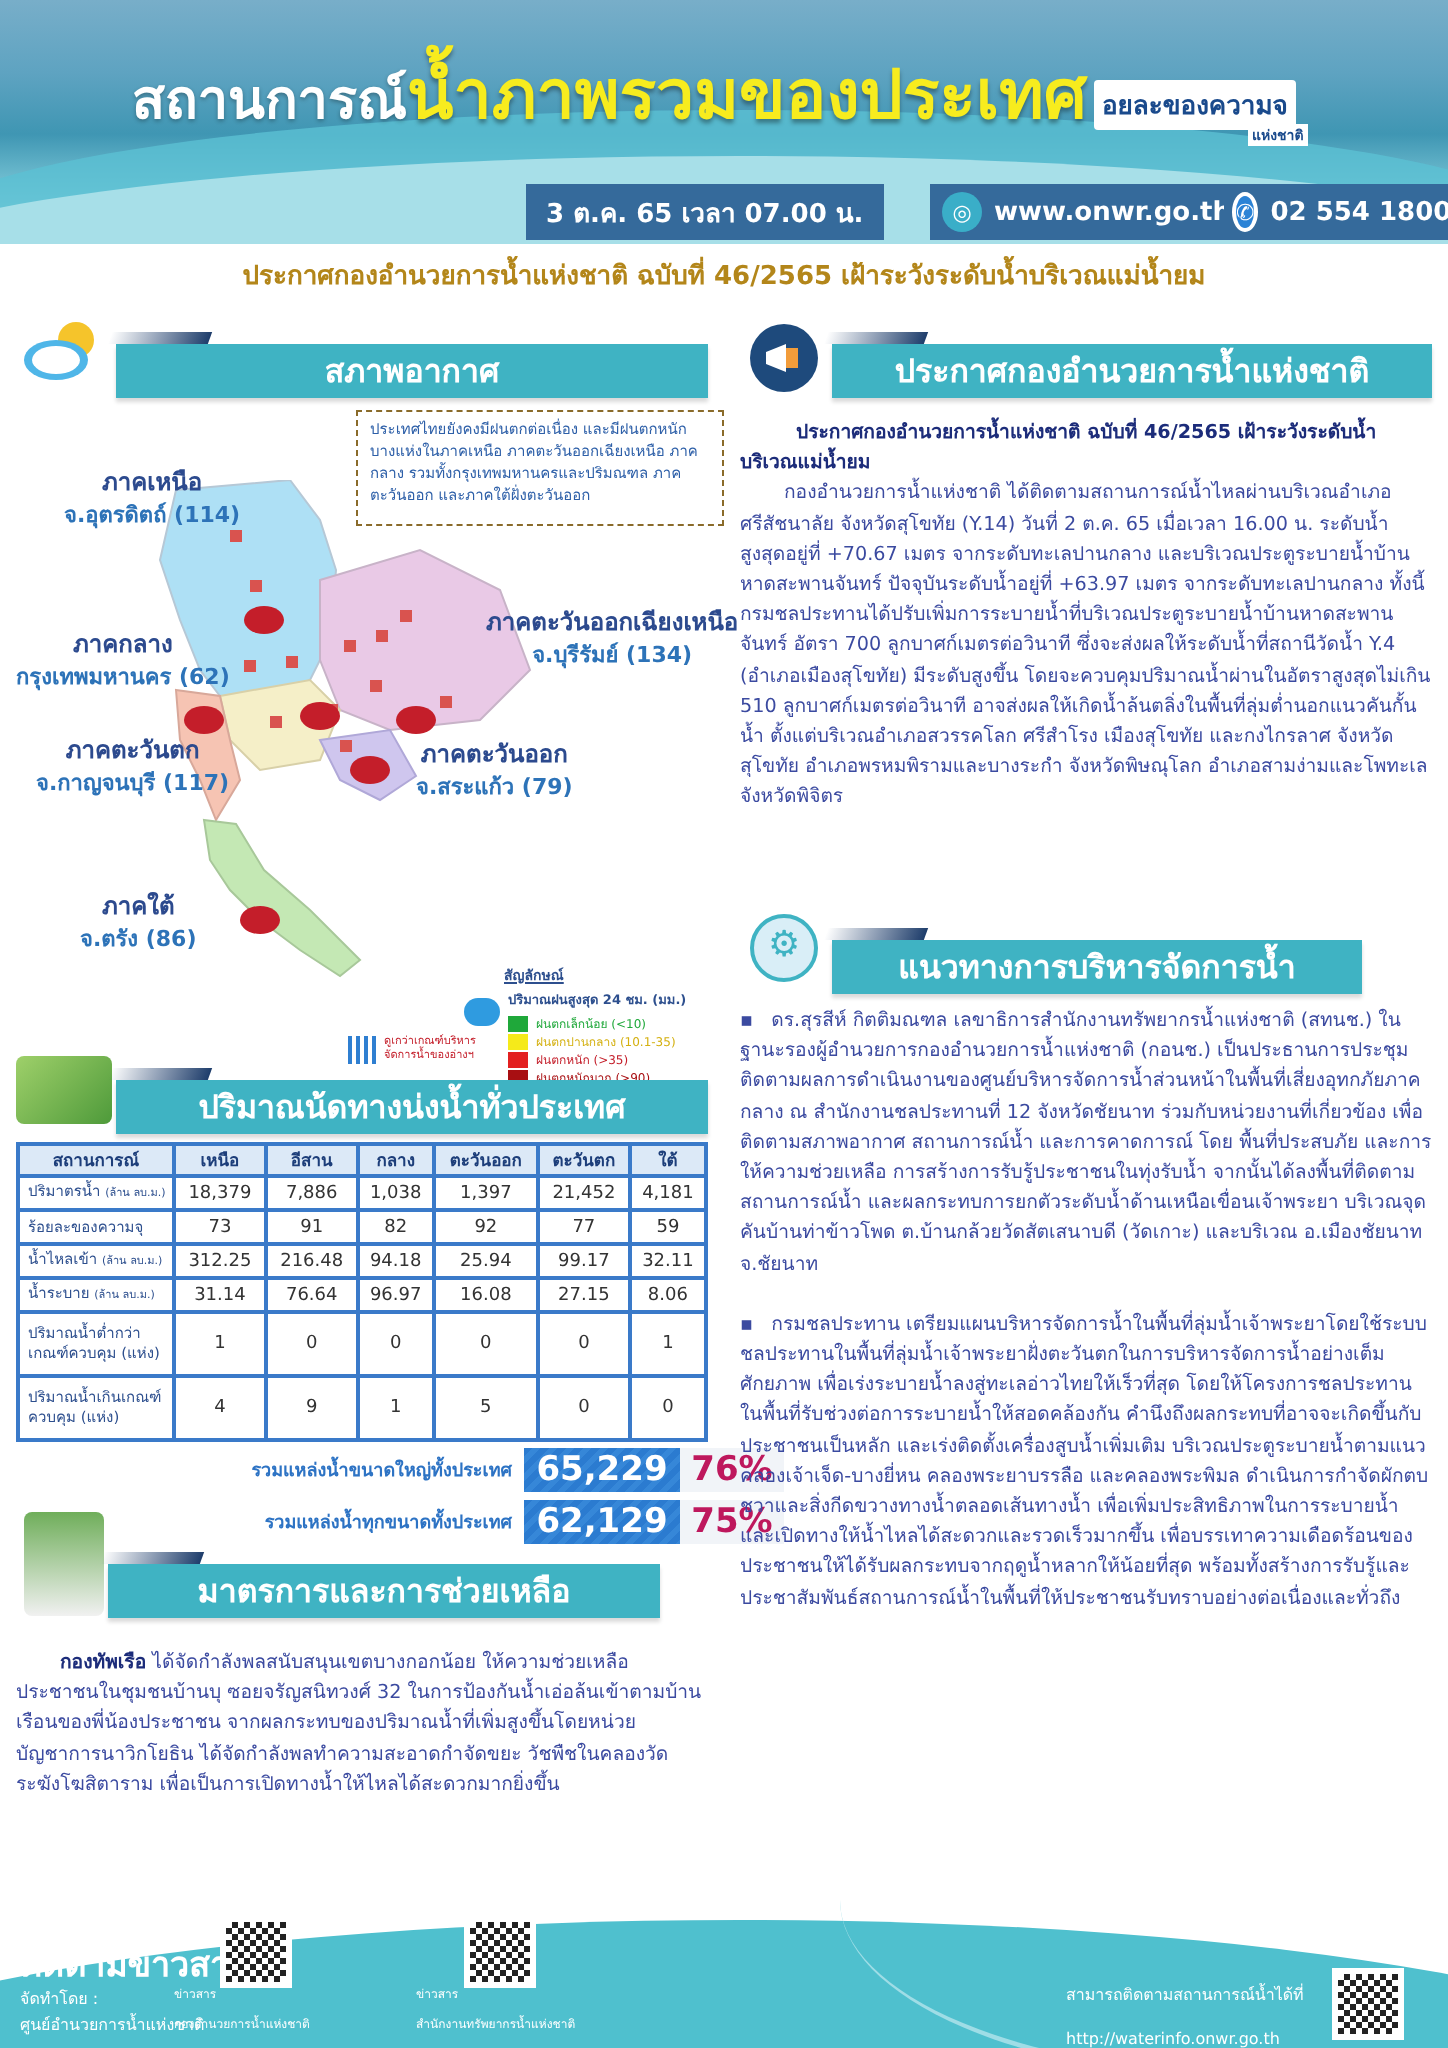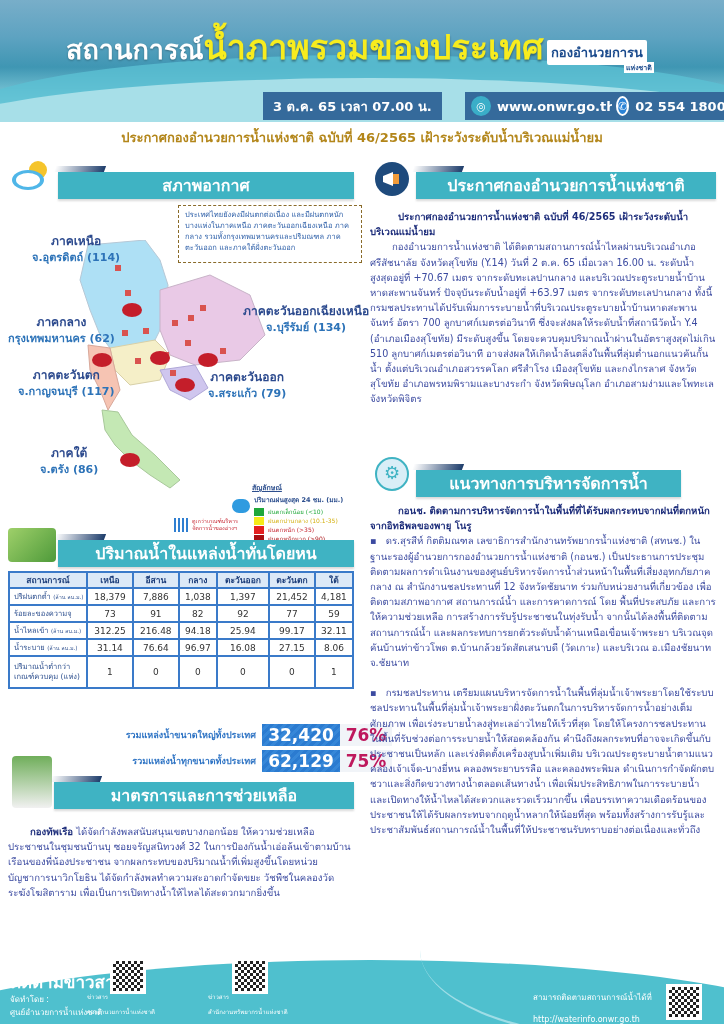--- a/index.html
+++ b/index.html
@@ -48,21 +48,21 @@
 </head>
 <body>
 
 <div class="header">
   <div class="wave1"></div>
   <div class="wave2"></div>
   <div class="title-wrap">
     <span class="title-a">สถานการณ์</span>
     <span class="title-b">น้ำภาพรวมของประเทศ</span>
   </div>
-  <span class="org-logo-text">กองอำนวยการน</span>
+  <span class="org-logo-text">อยละของความจ</span>
   <span class="org-logo-sub">แห่งชาติ</span>
   <div class="pill" style="left:263px;">
     <span>3 ต.ค. 65  เวลา 07.00 น.</span>
   </div>
   <div class="pill" style="left:465px;padding-left:6px;">
     <span class="ico" style="background:#3aaec8;color:#fff;">◎</span>
     <span>www.onwr.go.th</span>
   </div>
   <div class="pill" style="left:612px;padding-left:4px;width:112px;">
     <span class="ico" style="background:#2b83d6;color:#fff;border:2px solid #fff;">✆</span>
@@ -168,38 +168,38 @@
     </div>
   </div>
 </div>
 <div style="position:absolute;left:174px;top:518px;display:flex;align-items:center;">
   <span style="width:14px;height:14px;background:repeating-linear-gradient(90deg,#2f7fd1 0 2px,#fff 2px 4px);margin-right:4px;"></span>
   <span style="font-size:5.5px;color:#c41e2a;width:52px;line-height:1.3;">ดูเกว่าเกณฑ์บริหารจัดการน้ำของอ่างฯ</span>
 </div>
 
 <div class="sec-icon" style="left:8px;top:528px;width:48px;height:34px;border-radius:4px;background:linear-gradient(135deg,#9fd06a,#4e9a3a);"></div>
 <div class="sec-bar" style="left:58px;top:540px;width:296px;">
-  <span>ปริมาณน้ำในแหล่งน้ำทั่นโดยหน</span>
+  <span>ปริมาณน้ดทางน่งน้ำทั่วประเทศ</span>
 </div>
 
 <table class="res">
   <thead>
     <tr>
       <th style="width:78px">สถานการณ์</th>
       <th>เหนือ</th>
       <th>อีสาน</th>
       <th>กลาง</th>
       <th>ตะวันออก</th>
       <th>ตะวันตก</th>
       <th>ใต้</th>
     </tr>
   </thead>
   <tbody>
     <tr>
-      <td class="lbl"><span>ปริฝนตกต้ำ</span> <span style="font-size:5.5px">(ล้าน ลบ.ม.)</span></td>
+      <td class="lbl"><span>ปริมาตรน้ำ</span> <span style="font-size:5.5px">(ล้าน ลบ.ม.)</span></td>
       <td>18,379</td>
       <td>7,886</td>
       <td>1,038</td>
       <td>1,397</td>
       <td>21,452</td>
       <td>4,181</td>
     </tr>
     <tr>
       <td class="lbl"><span>ร้อยละของความจุ</span></td>
       <td>73</td>
@@ -229,36 +229,45 @@
     </tr>
     <tr class="tall">
       <td class="lbl"><span>ปริมาณน้ำต่ำกว่าเกณฑ์ควบคุม (แห่ง)</span></td>
       <td>1</td>
       <td>0</td>
       <td>0</td>
       <td>0</td>
       <td>0</td>
       <td>1</td>
     </tr>
+    <tr class="tall">
+      <td class="lbl"><span>ปริมาณน้ำเกินเกณฑ์ควบคุม (แห่ง)</span></td>
+      <td>4</td>
+      <td>9</td>
+      <td>1</td>
+      <td>5</td>
+      <td>0</td>
+      <td>0</td>
+    </tr>
   </tbody>
 </table>
 
 <div class="tot-row" style="top:724px;">
   <span class="tot-lbl">รวมแหล่งน้ำขนาดใหญ่ทั้งประเทศ</span>
-  <span class="tot-num">32,420</span>
+  <span class="tot-num">65,229</span>
   <span class="tot-pct">76%</span>
 </div>
 <div class="tot-row" style="top:750px;">
   <span class="tot-lbl">รวมแหล่งน้ำทุกขนาดทั้งประเทศ</span>
   <span class="tot-num">62,129</span>
   <span class="tot-pct">75%</span>
 </div>
 
 <div class="sec-icon" style="left:12px;top:756px;width:40px;height:52px;border-radius:4px;background:linear-gradient(180deg,#6fae5a,#f1f1f1);"></div>
-<div class="sec-bar" style="left:54px;top:782px;width:300px;">
+<div class="sec-bar" style="left:54px;top:782px;width:276px;">
   <span>มาตรการและการช่วยเหลือ</span>
 </div>
 <div class="para" style="left:8px;top:824px;width:346px;text-indent:22px;">
   <b>กองทัพเรือ</b><span> ได้จัดกำลังพลสนับสนุนเขตบางกอกน้อย ให้ความช่วยเหลือ ประชาชนในชุมชนบ้านบุ ซอยจรัญสนิทวงศ์ 32 ในการป้องกันน้ำเอ่อล้นเข้าตามบ้านเรือนของพี่น้องประชาชน จากผลกระทบของปริมาณน้ำที่เพิ่มสูงขึ้นโดยหน่วยบัญชาการนาวิกโยธิน ได้จัดกำลังพลทำความสะอาดกำจัดขยะ วัชพืชในคลองวัดระฆังโฆสิตาราม เพื่อเป็นการเปิดทางน้ำให้ไหลได้สะดวกมากยิ่งขึ้น</span>
 </div>
 
 <div class="sec-icon" style="left:375px;top:162px;width:34px;height:34px;background:#1e4a7c;">
   <svg width="34" height="34" viewBox="0 0 34 34">
       <path d="M8 14 L18 10 L18 24 L8 20 Z" fill="#fff"></path>
       <rect x="18" y="12" width="6" height="10" fill="#f29c3a"></rect>
@@ -272,21 +281,20 @@
   <div style="text-indent:22px;">กองอำนวยการน้ำแห่งชาติ ได้ติดตามสถานการณ์น้ำไหลผ่านบริเวณอำเภอศรีสัชนาลัย จังหวัดสุโขทัย (Y.14) วันที่ 2 ต.ค. 65 เมื่อเวลา 16.00 น. ระดับน้ำสูงสุดอยู่ที่ +70.67 เมตร จากระดับทะเลปานกลาง และบริเวณประตูระบายน้ำบ้านหาดสะพานจันทร์ ปัจจุบันระดับน้ำอยู่ที่ +63.97 เมตร จากระดับทะเลปานกลาง ทั้งนี้ กรมชลประทานได้ปรับเพิ่มการระบายน้ำที่บริเวณประตูระบายน้ำบ้านหาดสะพานจันทร์ อัตรา 700 ลูกบาศก์เมตรต่อวินาที ซึ่งจะส่งผลให้ระดับน้ำที่สถานีวัดน้ำ Y.4 (อำเภอเมืองสุโขทัย) มีระดับสูงขึ้น โดยจะควบคุมปริมาณน้ำผ่านในอัตราสูงสุดไม่เกิน 510 ลูกบาศก์เมตรต่อวินาที อาจส่งผลให้เกิดน้ำล้นตลิ่งในพื้นที่ลุ่มต่ำนอกแนวคันกั้นน้ำ ตั้งแต่บริเวณอำเภอสวรรคโลก ศรีสำโรง เมืองสุโขทัย และกงไกรลาศ จังหวัดสุโขทัย อำเภอพรหมพิรามและบางระกำ จังหวัดพิษณุโลก อำเภอสามง่ามและโพทะเล จังหวัดพิจิตร</div>
 </div>
 
 <div class="sec-icon" style="left:375px;top:457px;width:34px;height:34px;background:#d9eef7;border:2px solid #3fb3c3;">
   <span style="position:absolute;left:7px;top:3px;font-size:18px;color:#3fb3c3;">⚙</span>
 </div>
 <div class="sec-bar" style="left:416px;top:470px;width:265px;">
   <span>แนวทางการบริหารจัดการน้ำ</span>
 </div>
 <div class="para" style="left:370px;top:503px;width:346px;">
-  <div style="font-weight:bold;color:#1c2c7a;text-indent:28px;">กอนช. ติดตามการบริหารจัดการน้ำในพื้นที่ที่ได้รับผลกระทบจากฝนที่ตกหนักจากอิทธิพลของพายุ โนรู</div>
   <div style="margin-top:0;">▪&nbsp;&nbsp;&nbsp;<span>ดร.สุรสีห์ กิตติมณฑล เลขาธิการสำนักงานทรัพยากรน้ำแห่งชาติ (สทนช.) ในฐานะรองผู้อำนวยการกองอำนวยการน้ำแห่งชาติ (กอนช.) เป็นประธานการประชุมติดตามผลการดำเนินงานของศูนย์บริหารจัดการน้ำส่วนหน้าในพื้นที่เสี่ยงอุทกภัยภาคกลาง ณ สำนักงานชลประทานที่ 12 จังหวัดชัยนาท ร่วมกับหน่วยงานที่เกี่ยวข้อง เพื่อติดตามสภาพอากาศ สถานการณ์น้ำ และการคาดการณ์ โดย พื้นที่ประสบภัย และการให้ความช่วยเหลือ การสร้างการรับรู้ประชาชนในทุ่งรับน้ำ จากนั้นได้ลงพื้นที่ติดตามสถานการณ์น้ำ และผลกระทบการยกตัวระดับน้ำด้านเหนือเขื่อนเจ้าพระยา บริเวณจุดคันบ้านท่าข้าวโพด ต.บ้านกล้วยวัดสัตเสนาบดี (วัดเกาะ) และบริเวณ อ.เมืองชัยนาท จ.ชัยนาท</span></div>
   <div style="margin-top:15px;">▪&nbsp;&nbsp;&nbsp;<span>กรมชลประทาน เตรียมแผนบริหารจัดการน้ำในพื้นที่ลุ่มน้ำเจ้าพระยาโดยใช้ระบบชลประทานในพื้นที่ลุ่มน้ำเจ้าพระยาฝั่งตะวันตกในการบริหารจัดการน้ำอย่างเต็มศักยภาพ เพื่อเร่งระบายน้ำลงสู่ทะเลอ่าวไทยให้เร็วที่สุด โดยให้โครงการชลประทานในพื้นที่รับช่วงต่อการระบายน้ำให้สอดคล้องกัน คำนึงถึงผลกระทบที่อาจจะเกิดขึ้นกับประชาชนเป็นหลัก และเร่งติดตั้งเครื่องสูบน้ำเพิ่มเติม บริเวณประตูระบายน้ำตามแนวคลองเจ้าเจ็ด-บางยี่หน คลองพระยาบรรลือ และคลองพระพิมล ดำเนินการกำจัดผักตบชวาและสิ่งกีดขวางทางน้ำตลอดเส้นทางน้ำ เพื่อเพิ่มประสิทธิภาพในการระบายน้ำและเปิดทางให้น้ำไหลได้สะดวกและรวดเร็วมากขึ้น เพื่อบรรเทาความเดือดร้อนของประชาชนให้ได้รับผลกระทบจากฤดูน้ำหลากให้น้อยที่สุด พร้อมทั้งสร้างการรับรู้และประชาสัมพันธ์สถานการณ์น้ำในพื้นที่ให้ประชาชนรับทราบอย่างต่อเนื่องและทั่วถึง</span></div>
 </div>
 
 <div class="footer">
   <div class="bg"></div>
   <div class="curve"></div>
   <div class="ft" style="left:10px;top:28px;font-size:17px;font-weight:bold;">ติดตามข่าวสาร</div>
   <div class="ft" style="left:10px;top:53px;font-size:8px;">จัดทำโดย :</div>
   <div class="ft" style="left:10px;top:66px;font-size:8px;">ศูนย์อำนวยการน้ำแห่งชาติ</div>

